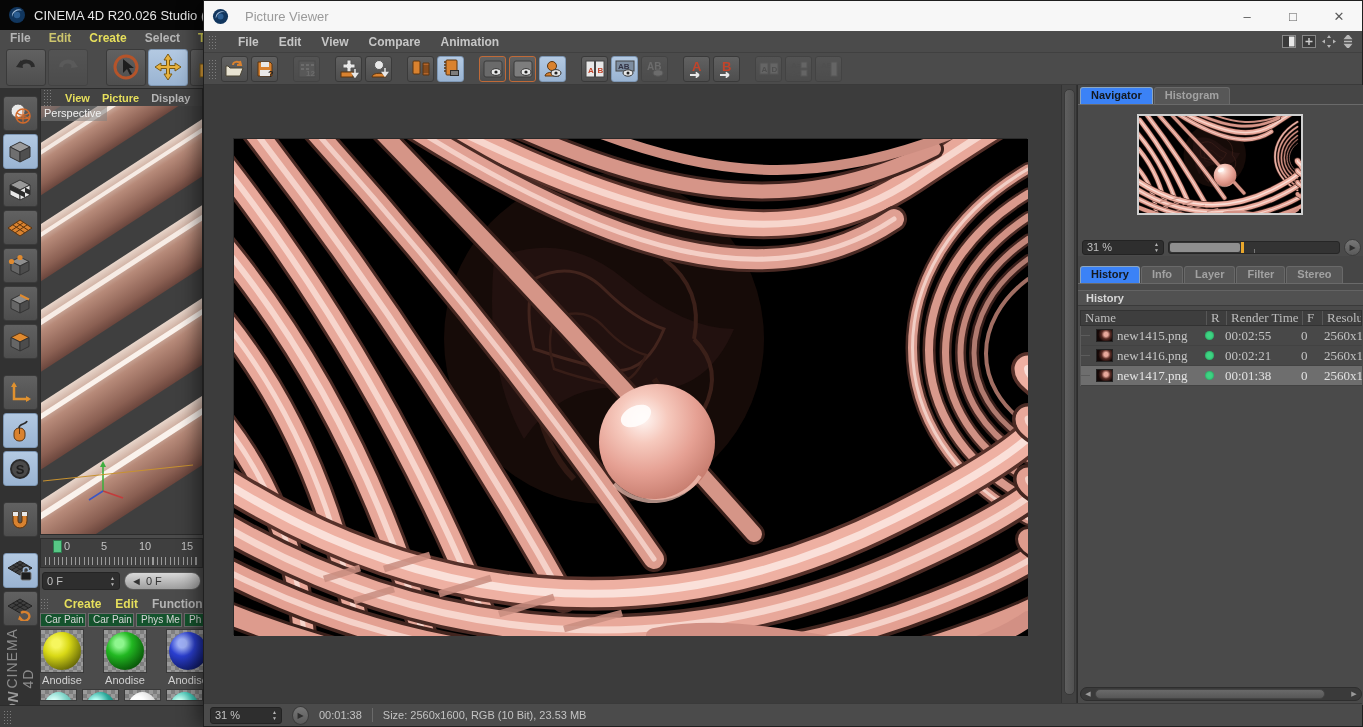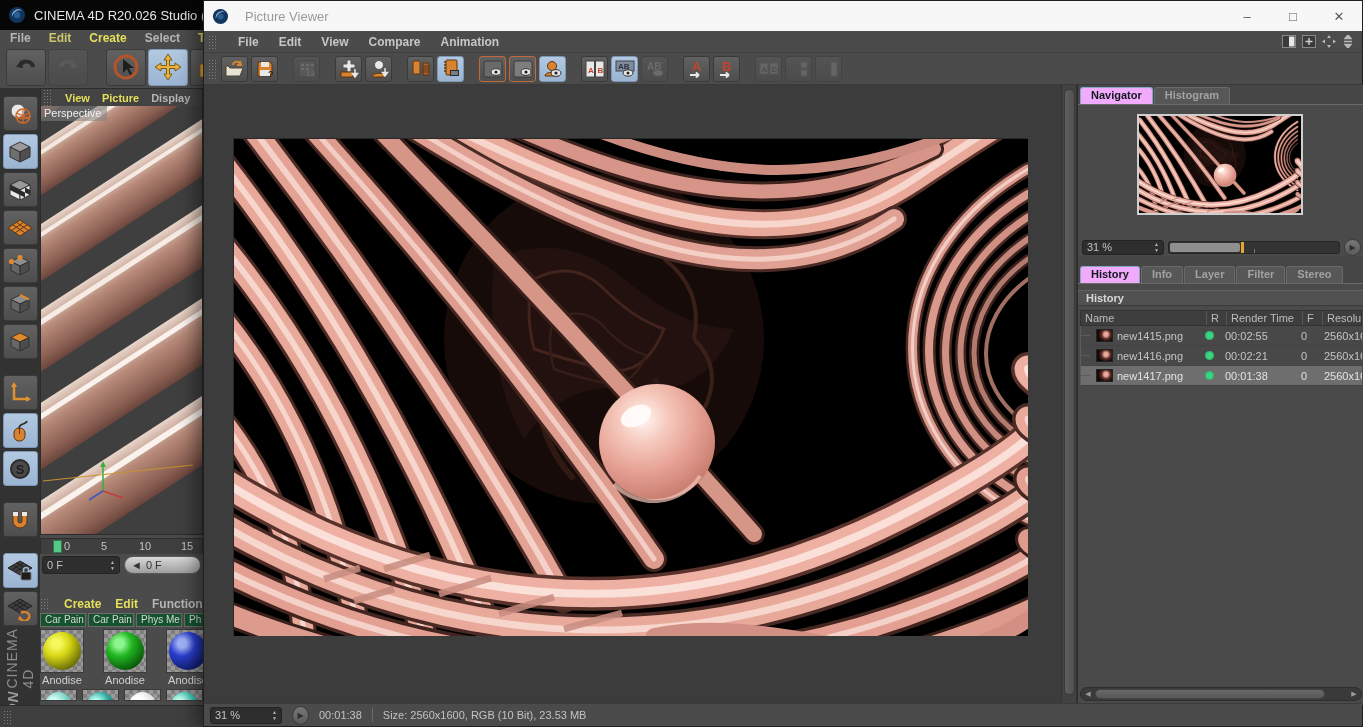--- a/index.html
+++ b/index.html
@@ -57,21 +57,21 @@
 
   .timeline { position:absolute; left:40px; top:538px; width:163px; height:30px;
     background:#3f3f3f; border:1px solid #2e2e2e; }
   .tl-numbers { position:relative; height:16px; font-size:11px; color:#c2c2c2; }
   .tl-numbers span { position:absolute; top:1px; }
   .tl-marker { position:absolute; left:12px; top:1px; width:9px; height:13px;
     background:#57c785; border:1px solid #2e7a4e; }
   .tl-ticks { height:8px; margin:2px 4px 0 4px;
     background-image:repeating-linear-gradient(90deg,#9a9a9a 0 1px, transparent 1px 4.3px); }
 
-  .frame-row { position:absolute; left:40px; top:554px; width:163px; height:22px;
+  .frame-row { position:absolute; left:40px; top:570px; width:163px; height:22px;
     display:flex; gap:4px; align-items:center; padding:0 2px; background:#4b4b4b; }
   .frame-field { width:78px; height:18px; background:#2e2e2e; border:1px solid #242424;
     border-radius:3px; color:#c0c0c0; font-size:11px; display:flex; align-items:center;
     padding:0 4px; justify-content:space-between; }
   .frame-slider { flex:1; height:18px; border-radius:9px;
     background:linear-gradient(#d9d9d9,#9e9e9e); border:1px solid #5a5a5a;
     color:#333; font-size:11px; display:flex; align-items:center; gap:4px; padding:0 6px;
     overflow:hidden; white-space:nowrap; }
 
   .matman { position:absolute; left:40px; top:595px; width:163px; height:110px;
@@ -129,21 +129,21 @@
     border-left:1px solid #333; border-right:1px solid #333; }
   .vscroll .thumb { position:absolute; left:2px; top:4px; width:11px; height:606px;
     background:linear-gradient(90deg,#5f5f5f,#525252); border:1px solid #393939; border-radius:5px; }
 
   .pv-right { position:absolute; left:873px; top:0; width:287px; height:620px; background:#464646;
     border-left:1px solid #2c2c2c; display:flex; flex-direction:column; }
   .tabs { display:flex; gap:1px; padding:2px 2px 0 2px; }
   .tab { height:17px; font-size:11px; font-weight:bold; padding:1px 10px 0 10px;
     background:#575757; border:1px solid #696969; border-bottom:none; color:#a2a2a2;
     border-radius:3px 3px 0 0; white-space:nowrap; }
-  .tab.sel { background:#f0abfc; color:#14181d; border-color:#8ba6c2; }
+  .tab.sel { background:#3b82f6; color:#14181d; border-color:#8ba6c2; }
   .tabpane { border-top:1px solid #6a6a6a; background:#4a4a4a; }
   .nav-pane { height:152px; position:relative; }
   .nav-thumb { position:absolute; left:59px; top:9px; width:166px; height:101px;
     background:#000; border:2px solid #cfcfcf; }
   .nav-zoomrow { position:absolute; left:4px; top:134px; width:279px; height:16px;
     display:flex; align-items:center; gap:4px; }
   .zoom-field { width:82px; height:15px; background:#2e2e2e; border:1px solid #232323;
     border-radius:3px; color:#c0c0c0; font-size:11px; display:flex; align-items:center;
     justify-content:space-between; padding:0 4px; }
   .zoom-slider { flex:1; height:13px; background:#333; border:1px solid #262626;
@@ -156,21 +156,21 @@
     background:linear-gradient(#777,#5a5a5a); border:1px solid #3c3c3c; color:#2e2e2e;
     font-size:8px; display:flex; align-items:center; justify-content:center; }
 
   .hist-wrap { flex:1; display:flex; flex-direction:column; }
   .hist-sep { height:8px; }
   .section-header { height:16px; background:#515151; border-top:1px solid #636363;
     border-bottom:1px solid #3a3a3a; color:#d8d8d8; font-size:11px; font-weight:bold;
     padding-left:8px; display:flex; align-items:center; }
   .htable { margin:4px 2px 0 2px; flex:1; overflow:hidden; }
   .hrow { display:grid; grid-template-columns:125px 20px 76px 20px 1fr; align-items:center;
-    height:20px; font-size:11px; color:#c4c4c4; }
+    height:20px; font-size:13px; color:#c4c4c4;font-family:Liberation Serif, serif; }
   .hhead { height:16px; background:#3e3e3e; border:1px solid #323232; color:#bdbdbd; }
   .hhead > div { padding-left:4px; border-left:1px solid #575757; height:100%; display:flex; align-items:center; overflow:hidden; white-space:nowrap; }
   .hhead > div:first-child { border-left:none; }
   .hrow.data { border-bottom:1px solid #424242; background:#484848; }
   .hrow.data.sel { background:#6e6e6e; color:#e2e2e2; }
   .name-cell { display:flex; align-items:center; gap:4px; overflow:hidden; white-space:nowrap; }
   .treeline { width:12px; height:20px; flex:0 0 12px; border-left:1px solid #5c5c5c; position:relative; }
   .treeline:after { content:""; position:absolute; left:0; top:9px; width:9px; height:1px; background:#5c5c5c; }
   .hthumb { width:17px; height:13px; flex:0 0 17px; border:1px solid #222; background:
     radial-gradient(circle at 60% 40%, #e8a99c 0 18%, #5a2d26 40%, #140807 70%); }

